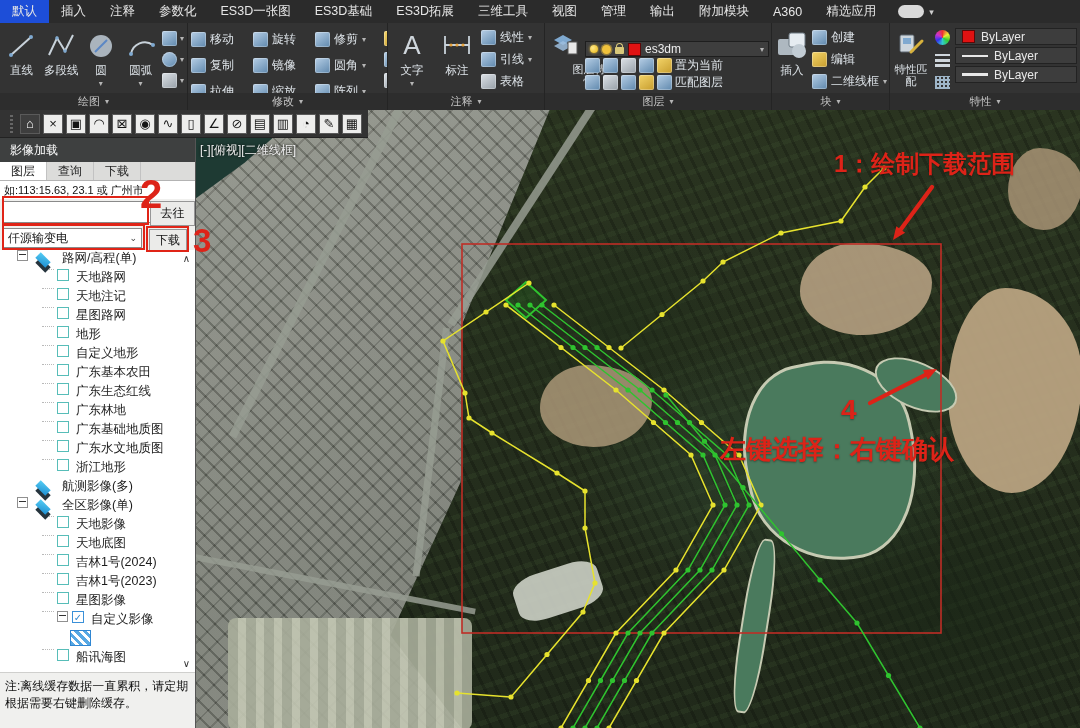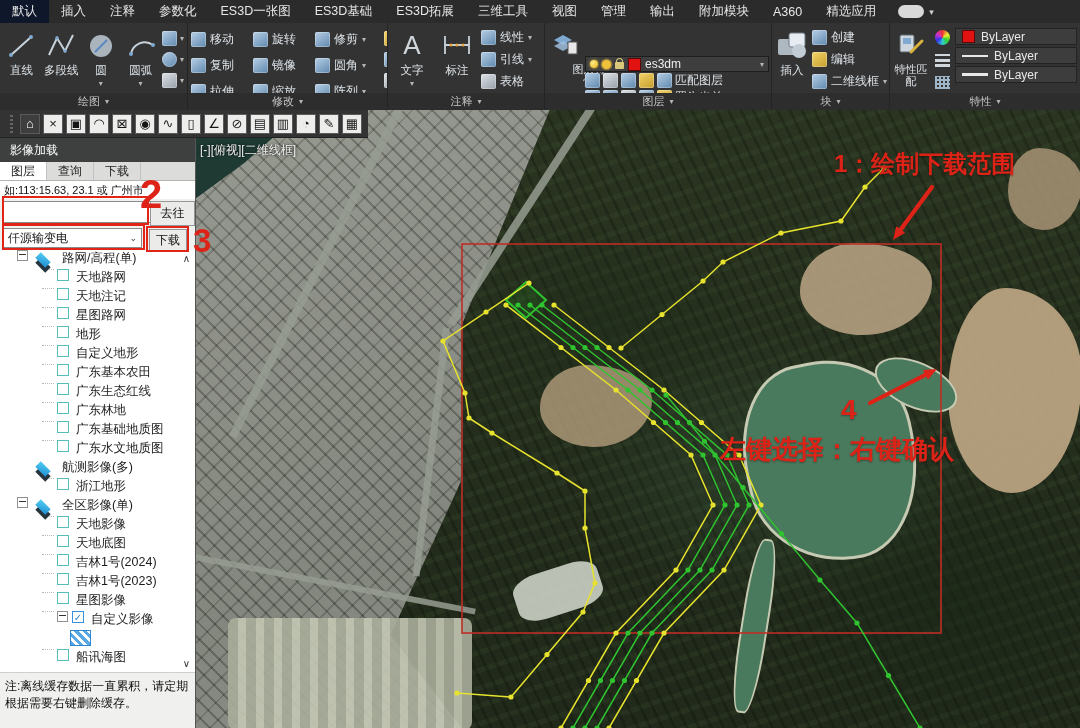--- a/index.html
+++ b/index.html
@@ -1,21 +1,21 @@
 <!DOCTYPE html>
 <html><head>
 <meta charset="utf-8">
 <style>
   html,body{margin:0;padding:0;background:#222;}
   .app{position:relative;width:1080px;height:728px;overflow:hidden;background:#333;
        font-family:"Liberation Sans","DejaVu Sans",sans-serif;-webkit-font-smoothing:antialiased;}
   
   .menubar{position:absolute;left:0;top:0;right:0;height:23px;background:#2b2b2b;display:flex;align-items:stretch;color:#e6e6e6;font-size:12.5px;z-index:6;}
   .menu-tab{padding:0 12px;display:flex;align-items:center;white-space:nowrap;cursor:default;}
-  .menu-tab.active{background:#0f172a;}
+  .menu-tab.active{background:#1d4ed8;}
   .menu-chip{width:26px;height:13px;background:#d9d9d9;border-radius:7px;align-self:center;margin-left:10px;}
   .menu-caret{color:#cfcfcf;font-size:9px;align-self:center;margin-left:5px;}
   
   .ribbon{position:absolute;left:0;top:23px;right:0;height:87px;background:#333;display:flex;z-index:6;}
   .panel{position:relative;border-right:1px solid #242424;display:flex;flex-direction:column;box-sizing:border-box;}
   .panel-content{flex:1;display:flex;padding:3px 3px 0 3px;gap:3px;overflow:hidden;}
   .panel-label{height:17px;background:#2d2d2d;color:#c6c6c6;font-size:11px;display:flex;align-items:center;justify-content:center;gap:5px;}
   .caret{font-size:8px;color:#b5b5b5;}
   .big-tool{width:42px;display:flex;flex-direction:column;align-items:center;justify-content:flex-start;color:#dde3e8;font-size:11.5px;gap:1px;padding-top:2px;}
   .big-tool .bicon{height:34px;display:flex;align-items:center;justify-content:center;}
@@ -28,21 +28,21 @@
   .mgrid{display:grid;grid-template-columns:62px 62px 66px;grid-auto-rows:26px;align-items:center;}
   .mtool{display:flex;align-items:center;gap:4px;color:#dde3e8;font-size:12px;white-space:nowrap;}
   .acol{display:flex;flex-direction:column;justify-content:space-around;color:#dde3e8;font-size:12px;}
   .acol .mtool{height:24px;}
   .ddrop{width:184px;height:19px;background:#3e3e3e;border:1px solid #1e1e1e;display:flex;align-items:center;gap:4px;padding:0 4px;color:#eee;font-size:12px;box-sizing:border-box;}
   .swRed{width:11px;height:11px;background:#e01212;border:1px solid #5c0808;flex:none;}
   .bulb{width:8px;height:8px;border-radius:50%;background:radial-gradient(circle at 35% 35%,#ffe98a,#e8b40f);box-shadow:0 0 3px #e8c040;flex:none;}
   .sun{width:9px;height:9px;border-radius:50%;background:#f0c23c;box-shadow:0 0 0 1.5px rgba(240,194,60,.45);flex:none;}
   .lockk{width:9px;height:7px;background:#d8c87a;border-radius:1px;position:relative;flex:none;margin-top:3px;}
   .lockk::before{content:'';position:absolute;left:1px;top:-4px;width:5px;height:4px;border:1.5px solid #d8c87a;border-bottom:none;border-radius:4px 4px 0 0;}
-  .lrows{display:flex;flex-direction:column;justify-content:center;padding-bottom:2px;margin-top:45px;}
+  .lrows{display:flex;flex-direction:column;justify-content:flex-end;padding-bottom:2px;margin-top:45px;}
   .lrow{display:flex;align-items:center;gap:3px;color:#dde3e8;font-size:12px;height:20px;}
   .swcol{display:flex;flex-direction:column;gap:2px;width:122px;padding-top:2px;}
   .swrow{height:17px;background:#3d3d3d;border:1px solid #222;display:flex;align-items:center;gap:6px;padding:0 6px;color:#e8e8e8;font-size:12px;box-sizing:border-box;}
   .lineSample{width:26px;height:0;border-top:2px solid #e8e8e8;flex:none;}
   .pm-col{display:flex;flex-direction:column;justify-content:space-around;align-items:center;width:20px;}
   .cwheel{width:15px;height:15px;border-radius:50%;background:conic-gradient(#e33,#ee3,#3c3,#3cc,#33e,#c3c,#e33);}
   .stack3{width:15px;height:13px;display:flex;flex-direction:column;justify-content:space-between;}
   .stack3 i{height:2.5px;background:#cfd6dc;display:block;}
   .hatch15{width:15px;height:13px;background:repeating-linear-gradient(0deg,#9fb6c9 0 2px,transparent 2px 4px),repeating-linear-gradient(90deg,#9fb6c9 0 2px,transparent 2px 4px);}
   svg.tico{display:block;}
@@ -334,33 +334,33 @@
           <div class="ddrop">
             <span class="bulb"></span>
             <span class="sun"></span>
             <span class="lockk"></span>
             <span class="swRed"></span>
             <span>es3dm</span>
             <span class="caret" style="margin-left:auto;">▾</span>
           </div>
           <div class="lrow">
             <span class="mi"></span>
+              <span class="mi"></span>
               <span class="mi gray"></span>
               <span class="mi"></span>
               <span class="mi yellow"></span>
-              <span class="mi"></span>
-            <span>匹配图层</span>
+            <span>置为当前</span>
           </div>
           <div class="lrow">
             <span class="mi"></span>
-              <span class="mi"></span>
               <span class="mi gray"></span>
               <span class="mi"></span>
               <span class="mi yellow"></span>
-            <span>置为当前</span>
+              <span class="mi"></span>
+            <span>匹配图层</span>
           </div>
         </div>
       </div>
       <div class="panel-label">
           <span>图层</span>
           <span class="caret">▾</span>
         </div>
     </div>
 
     <div class="panel" style="width:118px">
@@ -667,29 +667,29 @@
         <div class="trow item">
           <span class="tguide"></span>
           <span class="cb"></span>
           <span>广东基础地质图</span>
         </div>
         <div class="trow item">
           <span class="tguide"></span>
           <span class="cb"></span>
           <span>广东水文地质图</span>
         </div>
+        <div class="trow item">
+          <span class="tguide"></span>
+          <span class="cb"></span>
+          <span>浙江地形</span>
+        </div>
         <div class="trow group">
           <span class="texp spacer"></span>
           <span class="tdiamond"></span>
           <span>航测影像(多)</span>
-        </div>
-        <div class="trow item">
-          <span class="tguide"></span>
-          <span class="cb"></span>
-          <span>浙江地形</span>
         </div>
         <div class="trow group">
           <span class="texp"></span>
           <span class="tdiamond"></span>
           <span>全区影像(单)</span>
         </div>
         <div class="trow item">
           <span class="tguide"></span>
           <span class="cb"></span>
           <span>天地影像</span>

